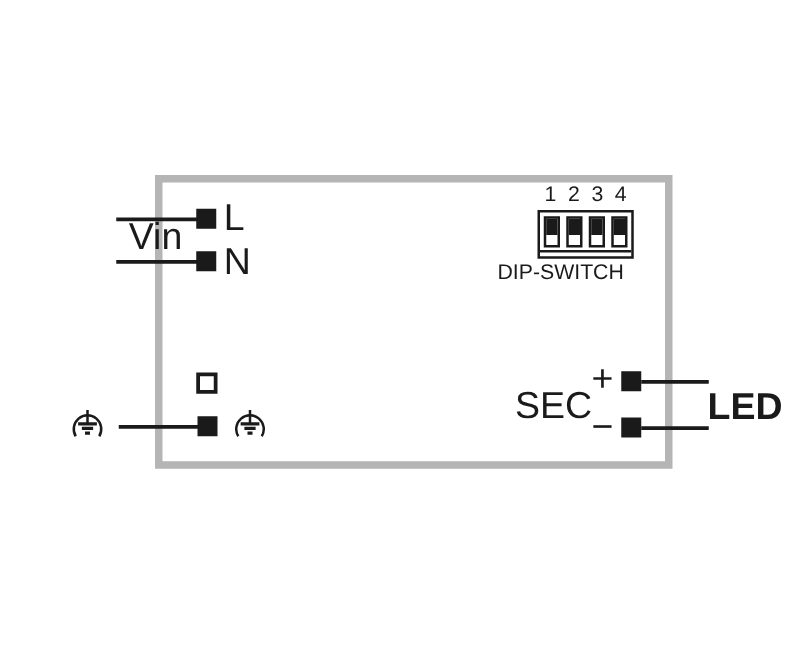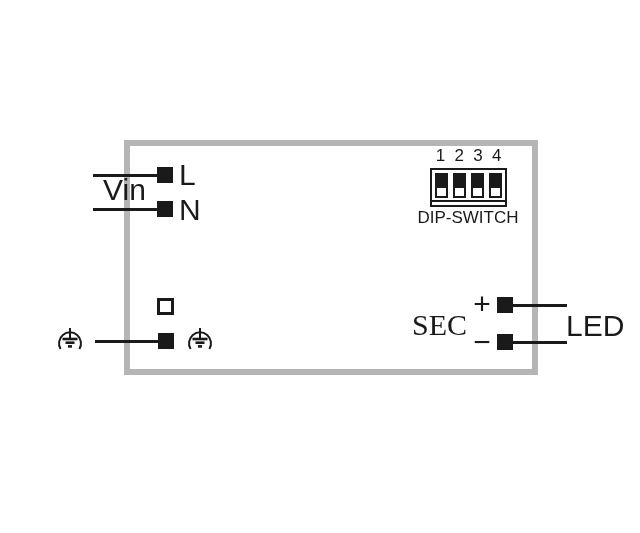--- a/index.html
+++ b/index.html
@@ -30,22 +30,22 @@
   .terminal-open{
     left:157px;top:298px;width:17px;height:17px;
     border:3px solid #1a1a1a;box-sizing:border-box;background:#fff;
   }
   
   .lbl{font-size:30px;line-height:1;white-space:nowrap;}
   .lbl-vin{left:56px;top:175px;margin-left:47px;}
   .lbl-l{left:179px;top:160px;}
   .lbl-n{left:179px;top:195px;}
   .lbl-pri{left:211px;top:182px;}
-  .lbl-sec{left:412px;top:310px;font-family:Liberation Serif, serif;}
-  .lbl-led{left:566px;top:311px;}
+  .lbl-sec{left:412px;top:310px;}
+  .lbl-led{left:566px;top:311px;font-weight:bold;}
   .sign{width:28px;height:28px;display:flex;align-items:center;justify-content:center;font-size:30px;}
   .sign-plus{left:468px;top:290px;}
   .sign-minus{left:468px;top:328px;}
   
   .dip-numbers{
     left:430px;top:147px;width:77px;display:flex;justify-content:space-between;
     font-size:17px;line-height:1;padding:0 1px;box-sizing:border-box;
   }
   .dip-numbers span{display:inline-block;width:19px;text-align:center;}
   .dip-box{
@@ -53,21 +53,21 @@
     box-sizing:border-box;background:#fff;display:flex;flex-direction:column;
   }
   .dip-slots{display:flex;justify-content:space-between;padding:3px 3px 0 3px;height:25px;}
   .dip-slot{
     width:13px;height:25px;border:2px solid #1a1a1a;box-sizing:border-box;
     background:#fff;position:relative;
   }
   .dip-knob{position:absolute;left:0;top:0;width:100%;height:62%;background:#1a1a1a;}
   .dip-base{margin-top:2px;border-top:2px solid #1a1a1a;flex:1;}
   .dip-label{
-    left:398px;top:209px;width:140px;text-align:center;
+    left:398px;top:209px;width:140px;
     font-size:17px;line-height:1;
   }
   
   .earth{width:30px;height:27px;}
   .earth-left{left:55px;top:327px;}
   .earth-right{left:185px;top:327px;}
 </style>
 </head>
 <body>
 

